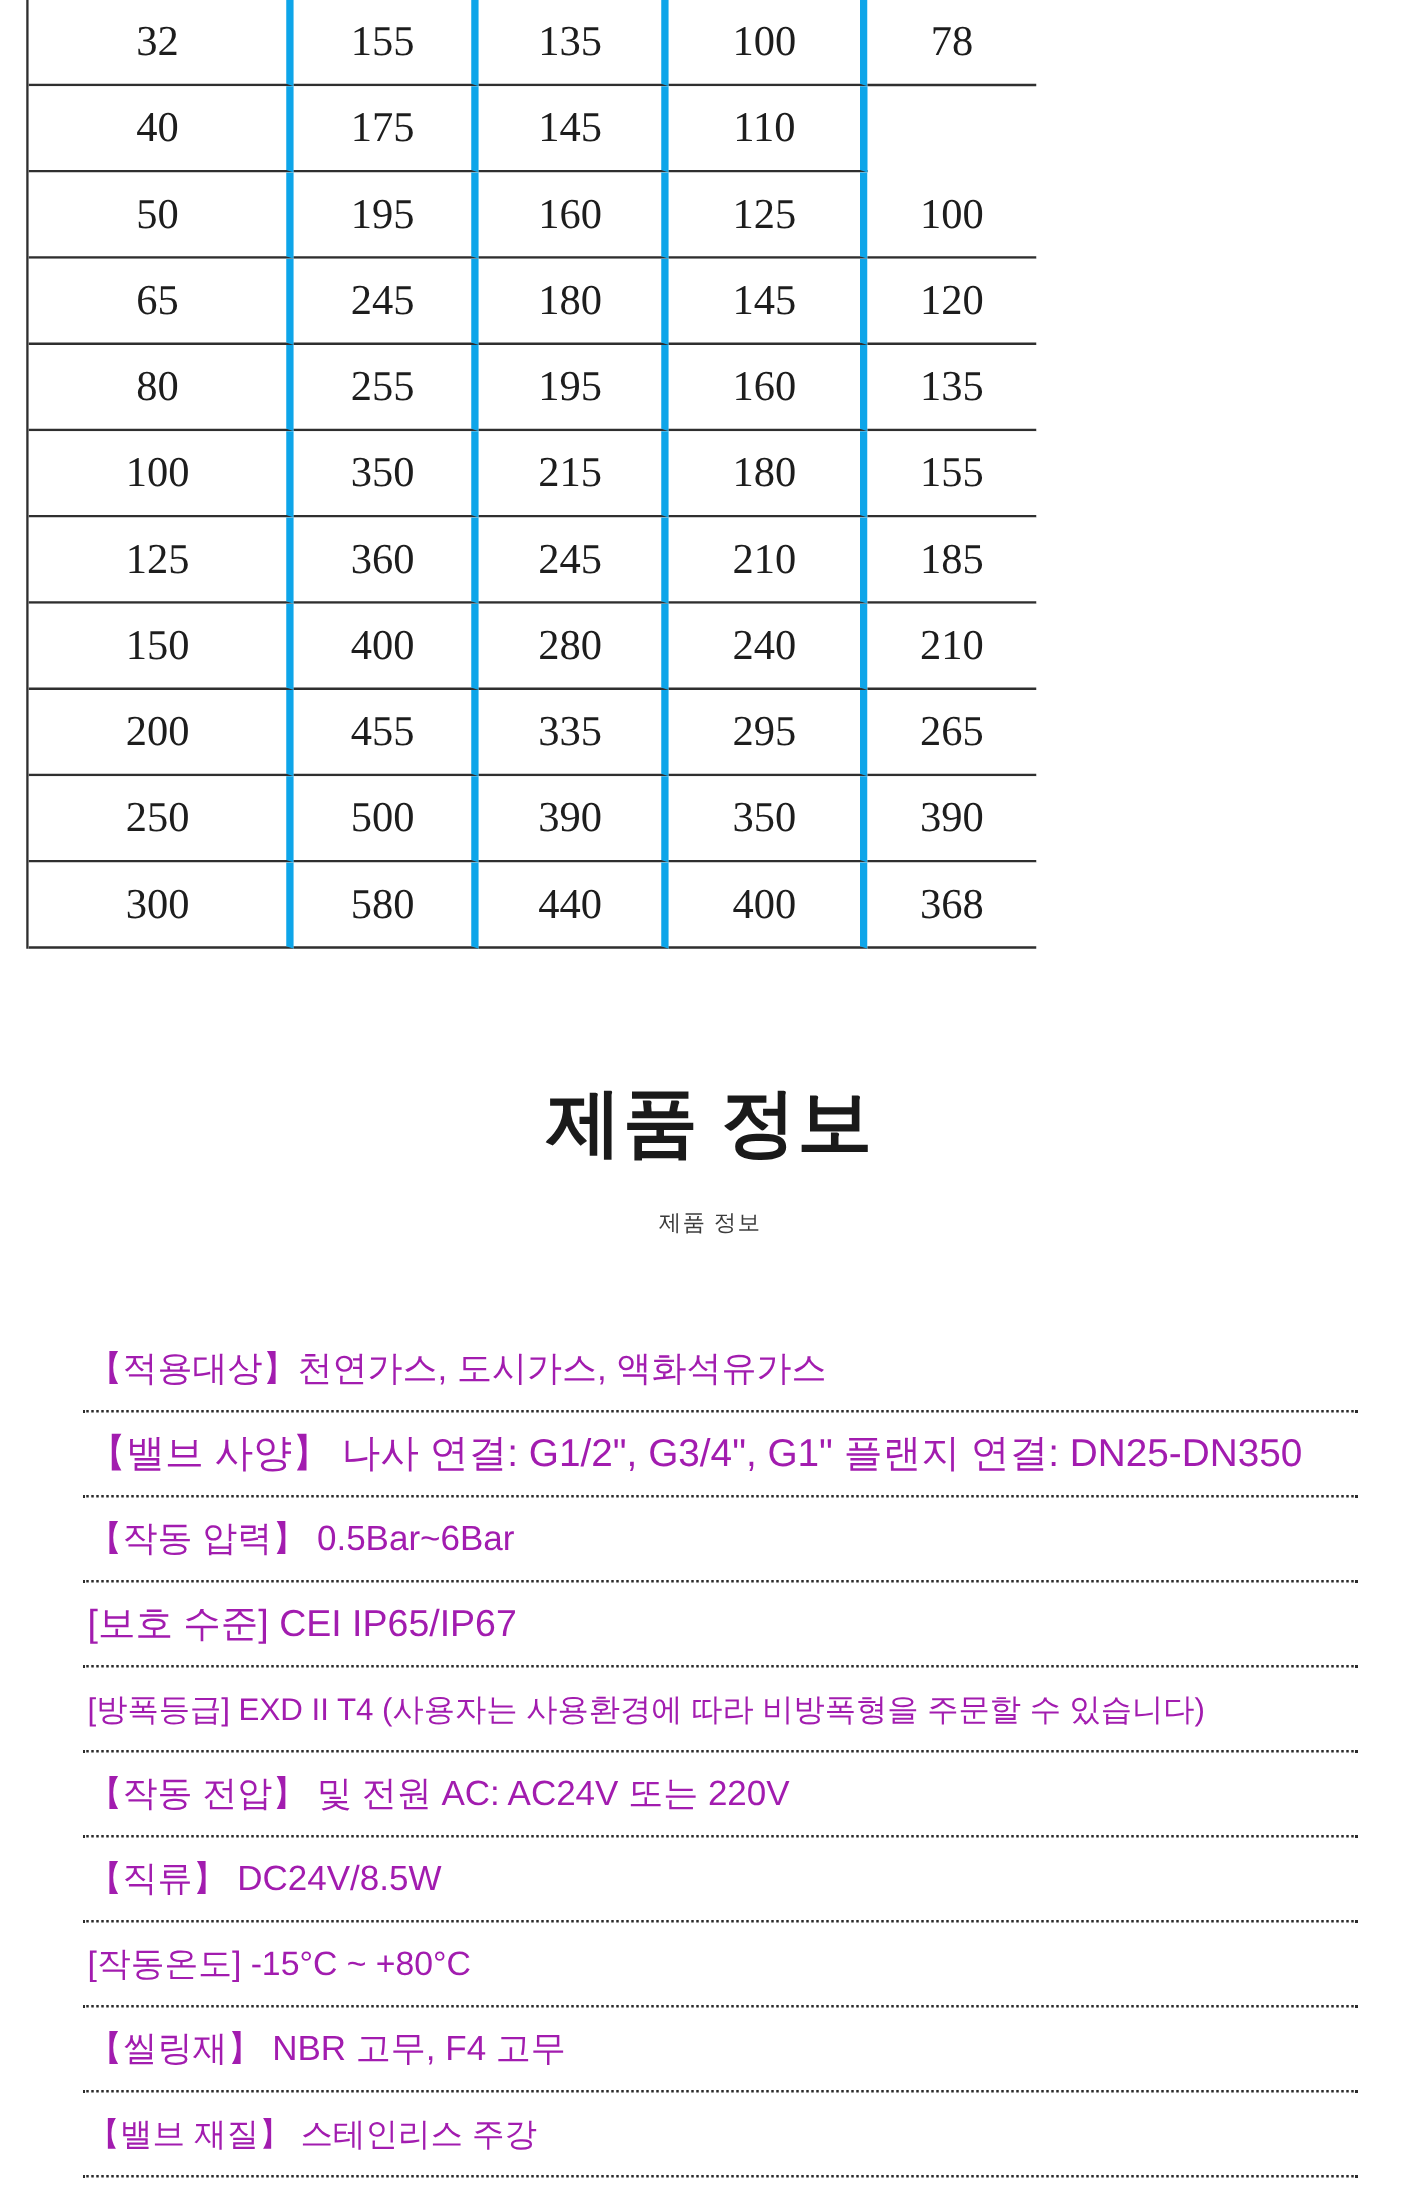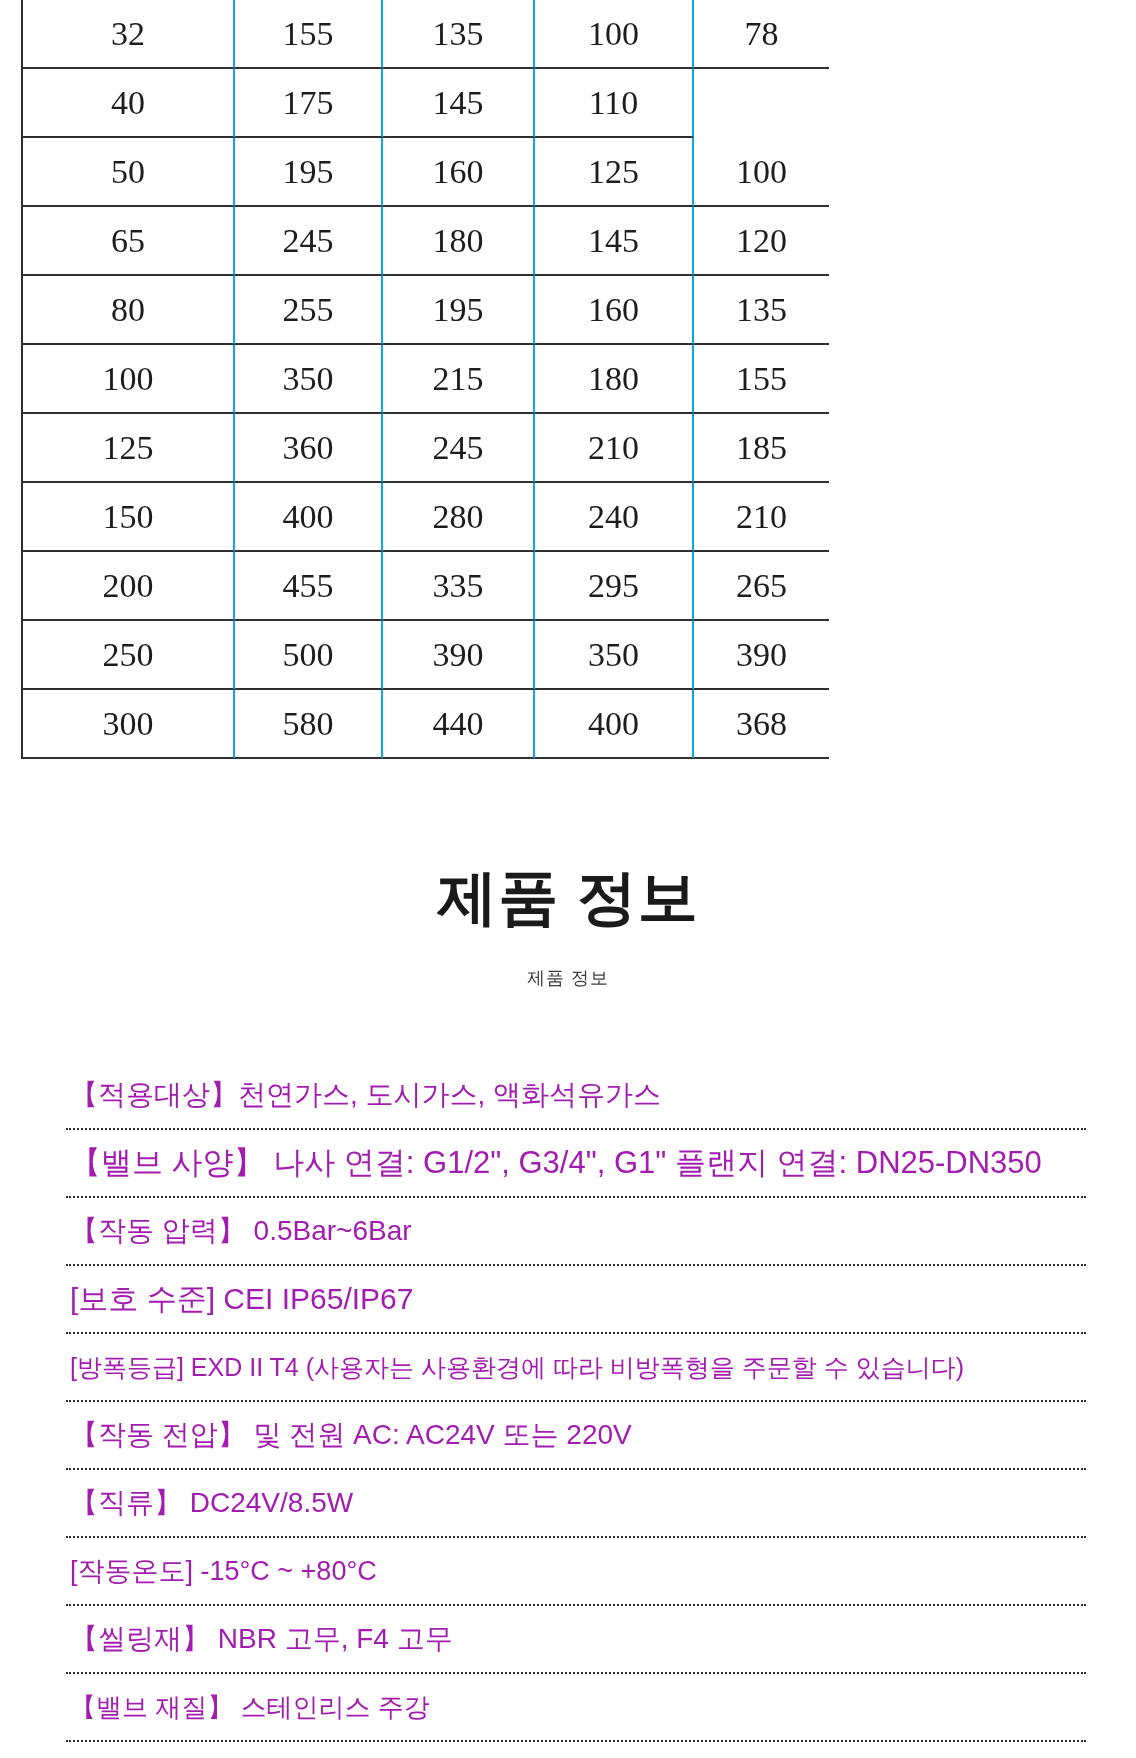--- a/index.html
+++ b/index.html
@@ -12,21 +12,21 @@
   
   .dim-table{
     position:absolute;left:21px;top:-3px;
     border-top:3px solid #2f2f2f;
     border-left:2px solid #2f2f2f;
   }
   .dim-row{display:flex;height:69px;}
   .dim-cell{
     box-sizing:border-box;
     display:flex;align-items:center;justify-content:center;
-    border-right:2px solid #0ea5e9;
+    border-right:6px solid #0ea5e9;
     border-bottom:2px solid #2f2f2f;
     font-family:"Liberation Serif", serif;
     font-size:34px;color:#1d1d1d;
     background:#ffffff;
   }
   .dim-cell.c0{width:212px;}
   .dim-cell.c1{width:148px;}
   .dim-cell.c2{width:152px;}
   .dim-cell.c3{width:159px;}
   .dim-cell.c4{width:135px;border-right:none;} 

